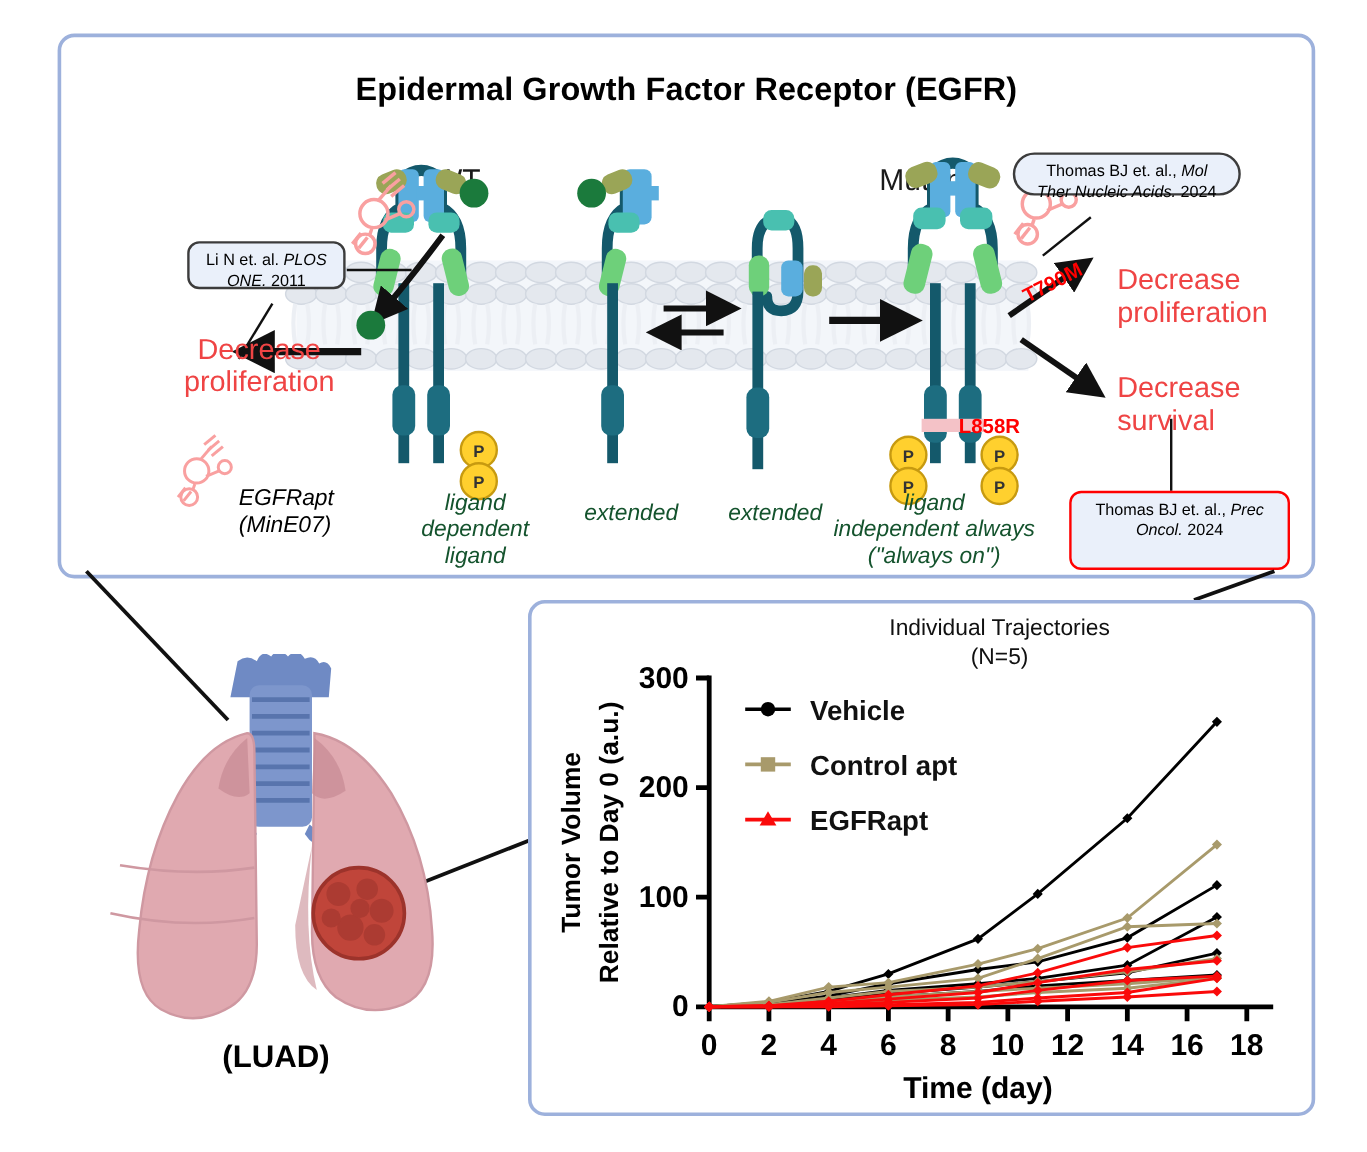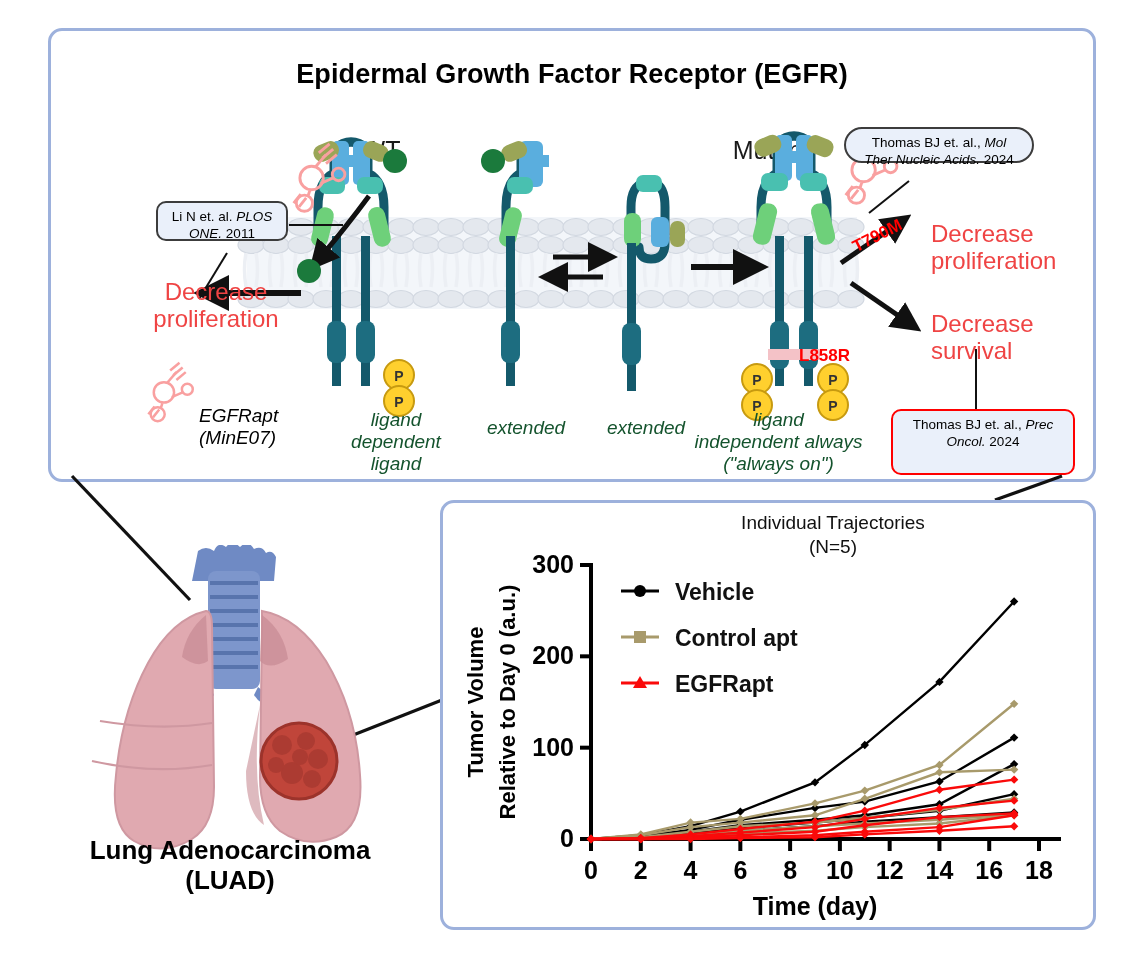--- a/index.html
+++ b/index.html
@@ -426,21 +426,21 @@
         <circle cx="232" cy="228" r="11"></circle>
       <circle cx="252" cy="234" r="9"></circle>
         <circle cx="216" cy="220" r="8"></circle>
       <circle cx="240" cy="212" r="8"></circle>
     </g>
     <circle cx="239" cy="216" r="38" fill="none" stroke="#9c332b" stroke-width="3"></circle>
   </g>
 </svg>
 
 <div id="luad-label">
-  <span>Lung Adenocarcinoma</span><br>
+  <br>
   <span>(LUAD)</span>
 </div>
 
 <div class="panel" id="chart-panel">
   <svg width="644" height="418" viewBox="0 0 644 418" id="chart-svg">
       <text x="390" y="26" text-anchor="middle" font-size="19" font-family="&quot;Liberation Sans&quot;,sans-serif" fill="#111">Individual Trajectories</text>
       <text x="390" y="50" text-anchor="middle" font-size="19" font-family="&quot;Liberation Sans&quot;,sans-serif" fill="#111">(N=5)</text>
       <line x1="148" y1="336" x2="618" y2="336" stroke="#000" stroke-width="4"></line>
       <line x1="148" y1="336" x2="148" y2="60" stroke="#000" stroke-width="4"></line>
       <line x1="148" y1="336" x2="137" y2="336" stroke="#000" stroke-width="4"></line>

